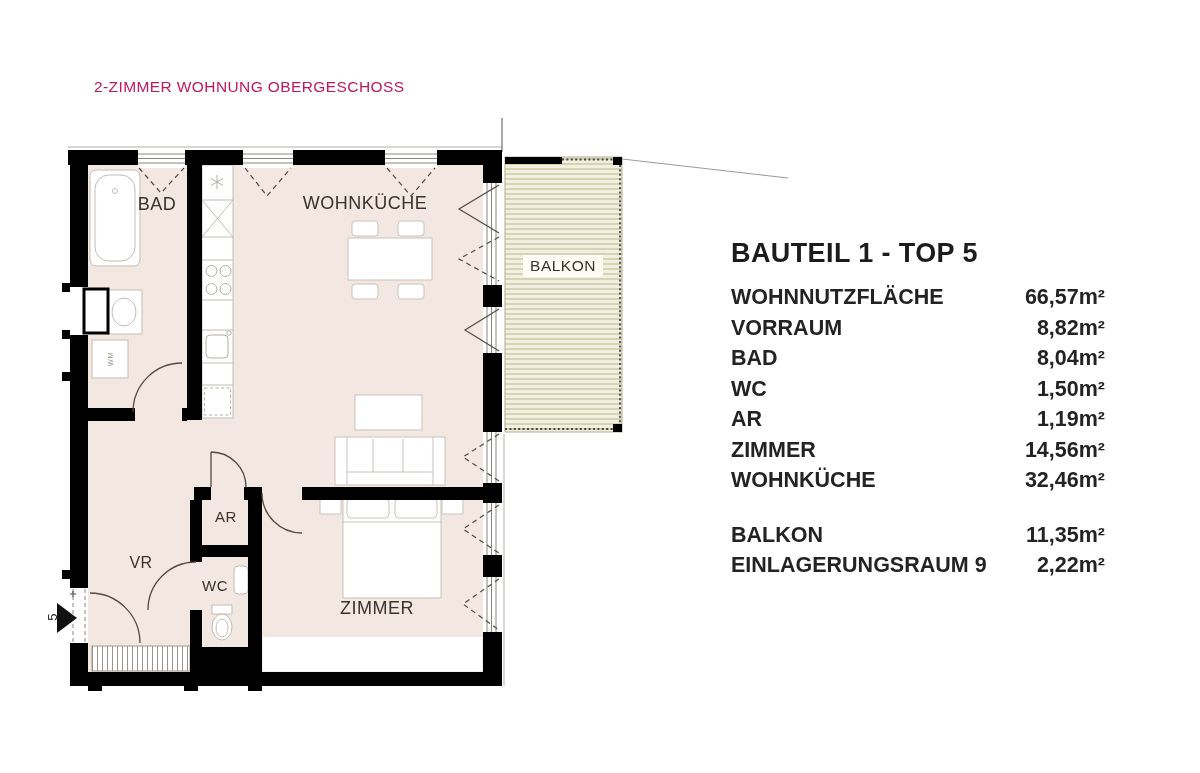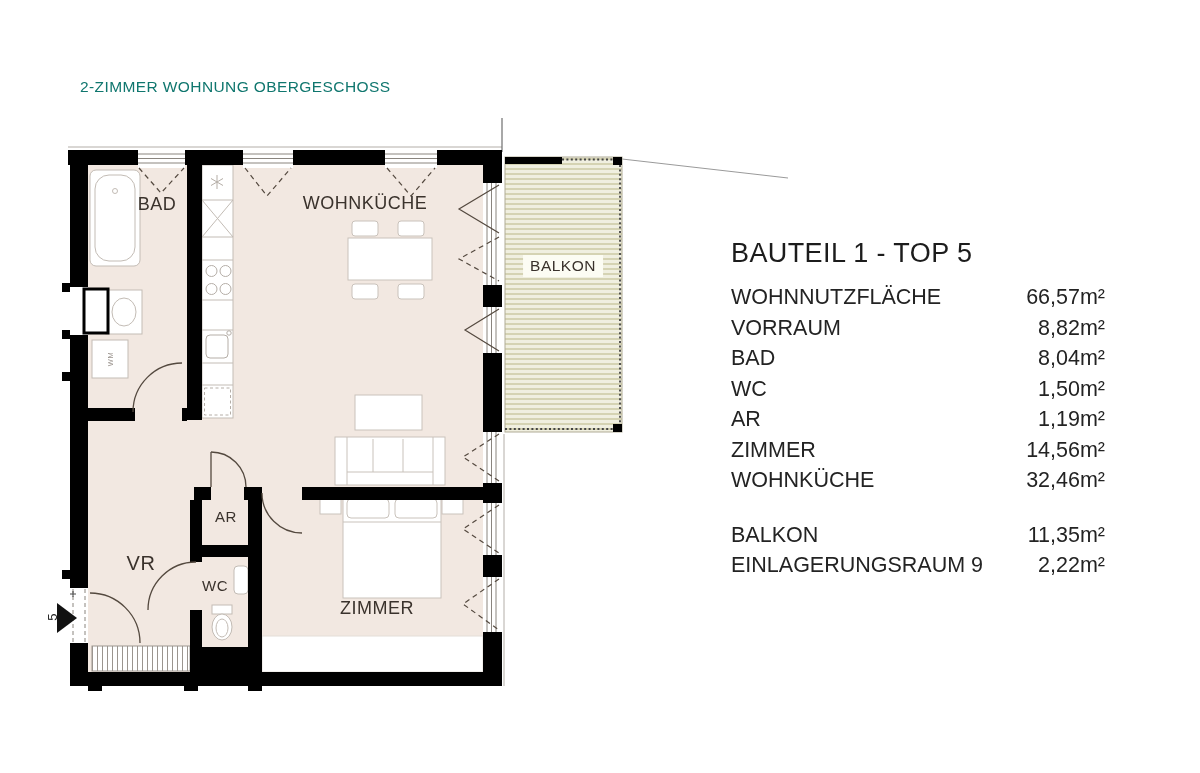--- a/index.html
+++ b/index.html
@@ -1,30 +1,30 @@
 <!DOCTYPE html>
 <html><head>
 <meta charset="utf-8">
 <style>
   html,body{margin:0;padding:0;}
   body{width:1200px;height:773px;background:#ffffff;font-family:"Liberation Sans",sans-serif;position:relative;overflow:hidden;}
   .page{position:absolute;inset:0;}
-  .plan-title{position:absolute;left:80px;top:78px;font-size:15.5px;letter-spacing:.4px;color:#0f766e;}
+  .plan-title{position:absolute;left:94px;top:78px;font-size:15.5px;letter-spacing:.4px;color:#be185d;}
   svg.plan{position:absolute;left:0;top:0;}
   .plan-label{position:absolute;transform:translate(-50%,-50%);color:#3a322c;letter-spacing:.5px;white-space:nowrap;}
   .lbl-bad{left:157px;top:204px;font-size:18px;}
   .lbl-wk{left:365px;top:203px;font-size:18px;}
-  .lbl-vr{left:141px;top:563px;font-size:20px;}
+  .lbl-vr{left:141px;top:563px;font-size:16px;}
   .lbl-ar{left:226px;top:516px;font-size:15px;}
   .lbl-wc{left:215px;top:585px;font-size:15px;}
   .lbl-zi{left:377px;top:608px;font-size:18px;}
   .lbl-balkon{left:563px;top:266px;font-size:15.5px;background:#fcfcf3;padding:2px 7px;}
   .lbl-five{left:52px;top:617px;font-size:13px;transform:translate(-50%,-50%) rotate(-90deg);color:#222;}
   .lbl-wm{left:110px;top:359px;font-size:7.5px;transform:translate(-50%,-50%) rotate(-90deg);color:#9a938d;letter-spacing:.5px;}
-  .info{position:absolute;left:731px;top:238px;width:374px;color:#232323;}
+  .info{position:absolute;left:731px;top:238px;width:374px;color:#232323;font-weight:bold;}
   .info-title{font-size:27px;letter-spacing:.4px;color:#1c1c1c;}
   .arow{display:flex;justify-content:space-between;align-items:baseline;font-size:21.5px;height:30.5px;line-height:30.5px;}
   .total-row{margin-top:13px;}
   .room-list{}
   .extra-list{margin-top:24px;}
 </style>
 </head>
 <body>
 
 <div class="page">

